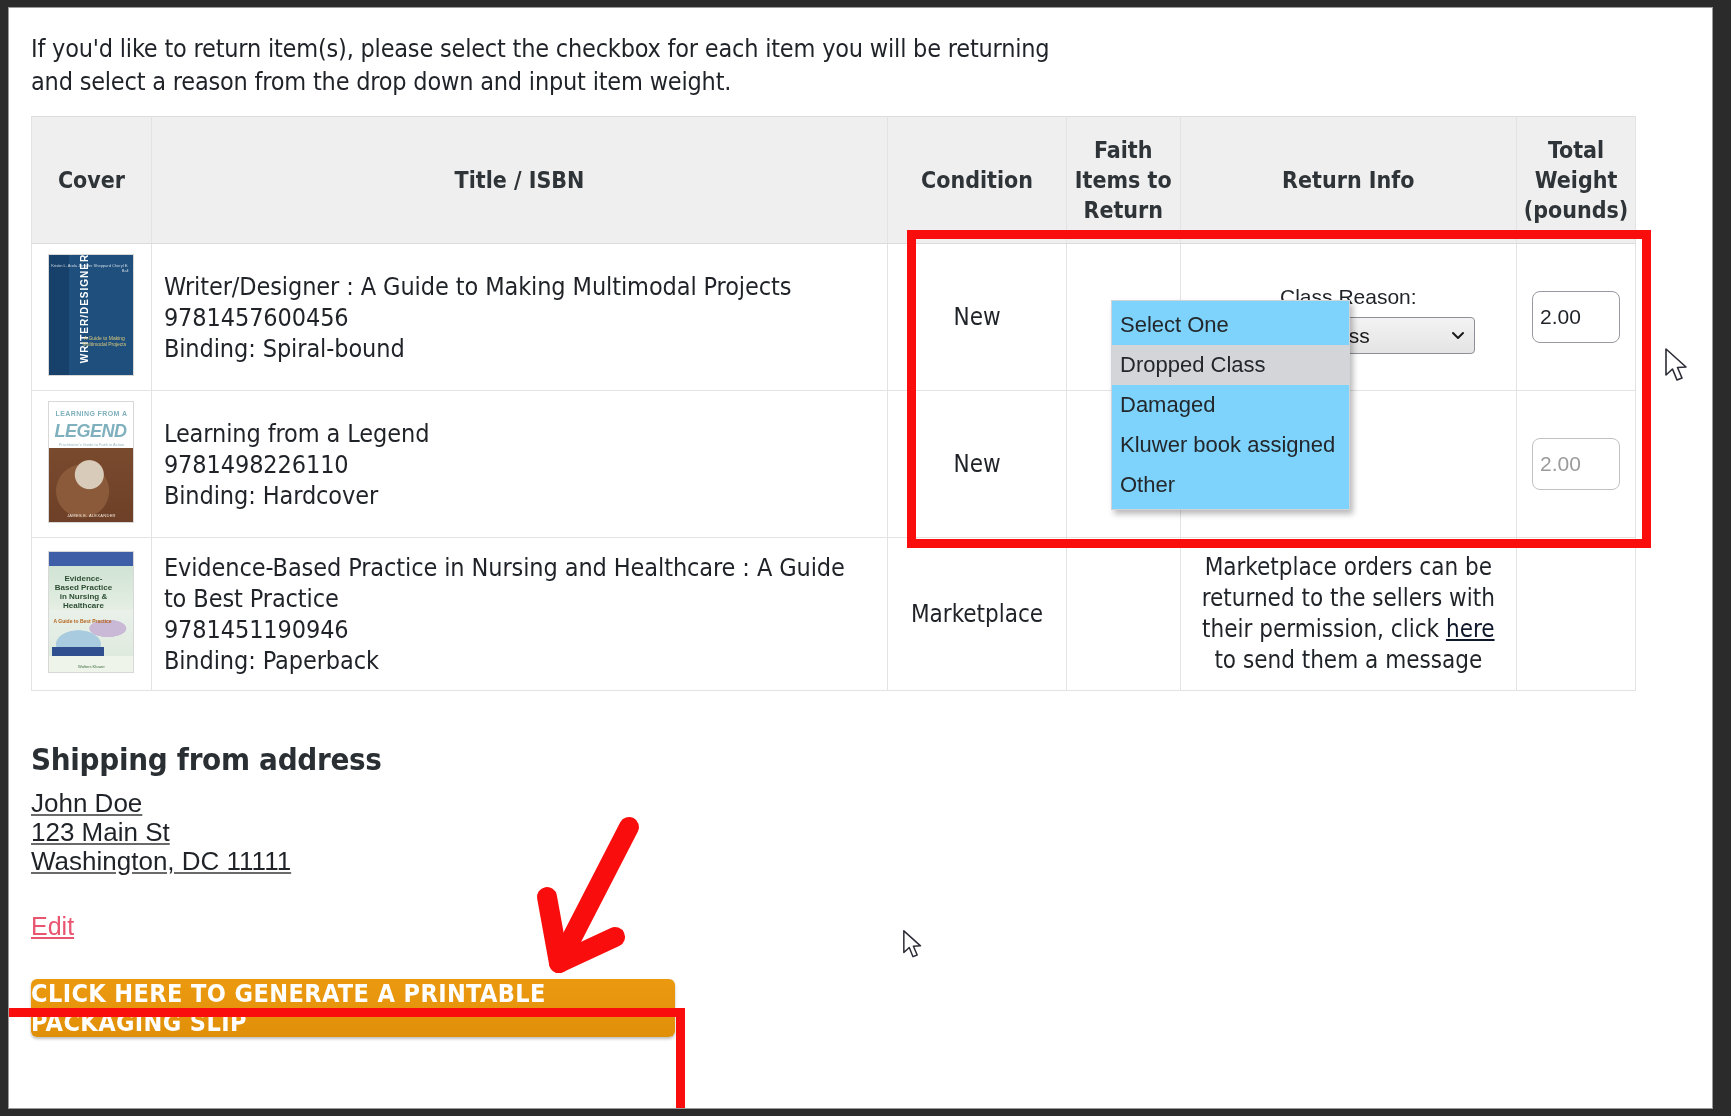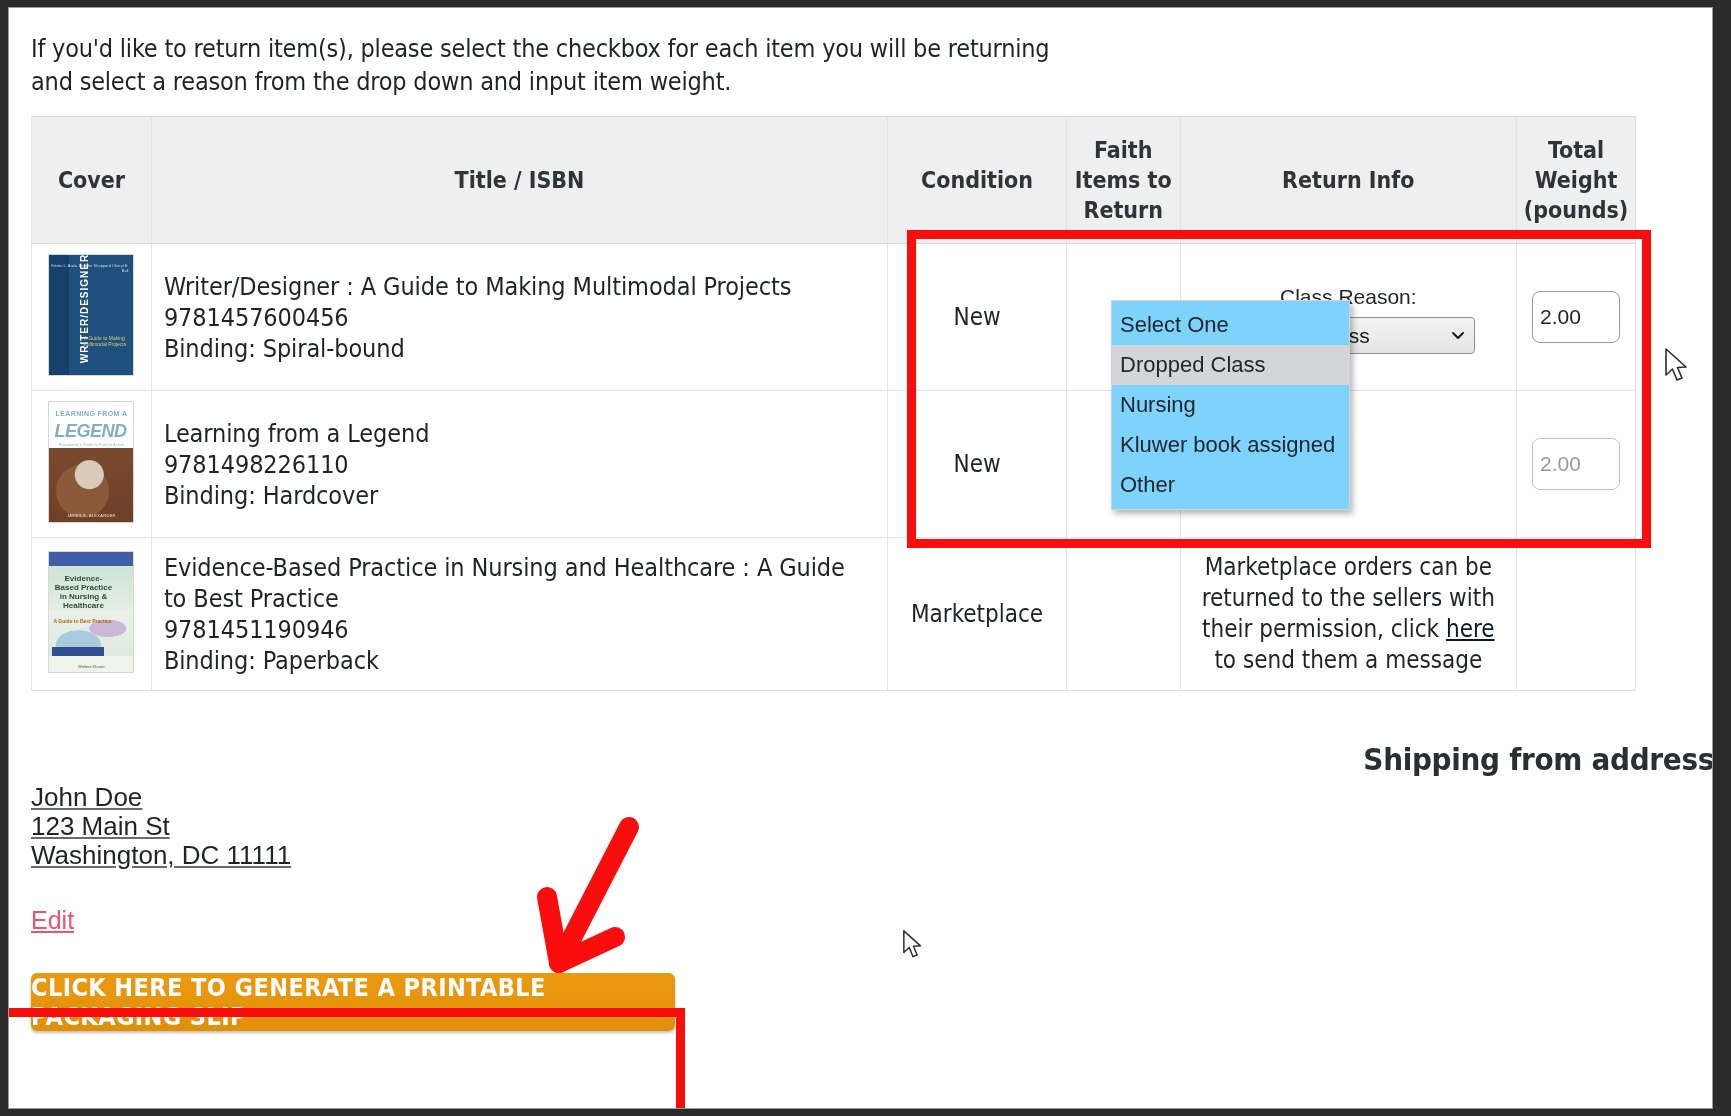--- a/index.html
+++ b/index.html
@@ -280,22 +280,21 @@
   }
 
   
   #ship-wrap { margin-top: 50px; padding-left: 0; }
   #ship-title {
     font-family: "DejaVu Sans Condensed", "Liberation Sans Narrow", "Liberation Sans", sans-serif;
     font-size: 31px;
     font-weight: bold;
     color: #2a2f34;
     letter-spacing: -0.3px;
-    margin-bottom: 6px;
-    text-align: right;
+    margin-bottom: 12px;
   }
   .ship-line {
     font-family: "Liberation Sans", sans-serif;
     font-size: 26px;
     line-height: 29px;
     color: #1f2328;
     text-decoration: underline;
     text-decoration-color: #6a6a6a;
     text-decoration-style: solid;
     width: max-content;
@@ -482,21 +481,21 @@
 
     <div id="cta-zone">
       <div id="cta-button">CLICK HERE TO GENERATE A PRINTABLE PACKAGING SLIP</div>
     </div>
 
   </div>
 
   <div class="dropdown-list">
     <div class="opt">Select One</div>
     <div class="opt selected">Dropped Class</div>
-    <div class="opt">Nursing</div>
+    <div class="opt">Damaged</div>
     <div class="opt">Kluwer book assigned</div>
     <div class="opt">Other</div>
   </div>
 
   <div class="annot-box" id="annot-table-box"></div>
   <div class="annot-box" id="annot-cta-box"></div>
 
   <svg id="annot-arrow" viewBox="0 0 120 180">
     <g stroke="#fa0d0d" stroke-width="20" stroke-linecap="round" fill="none">
       <line x1="100" y1="14" x2="30" y2="150"></line>

